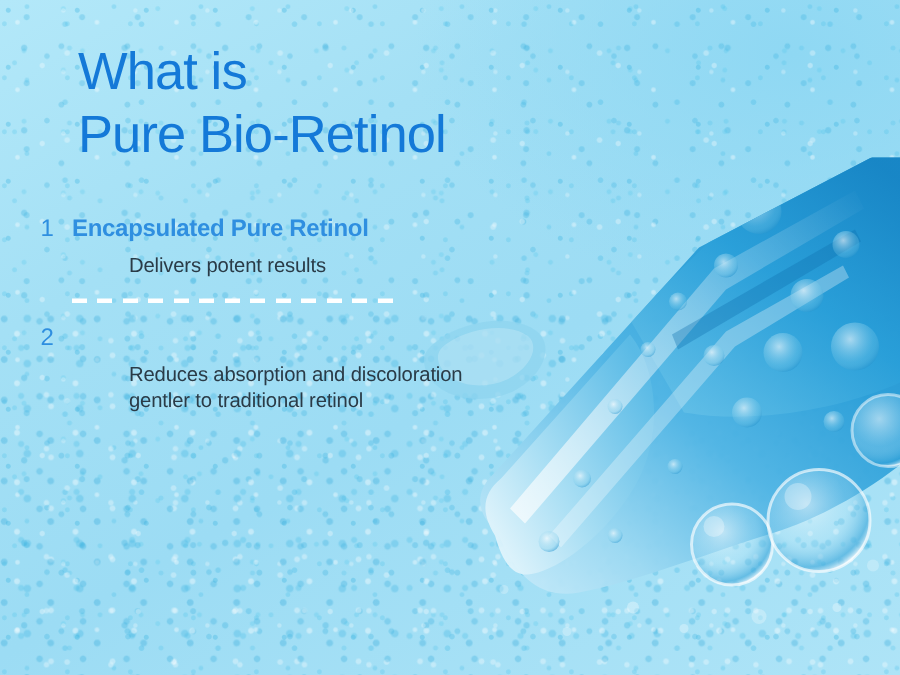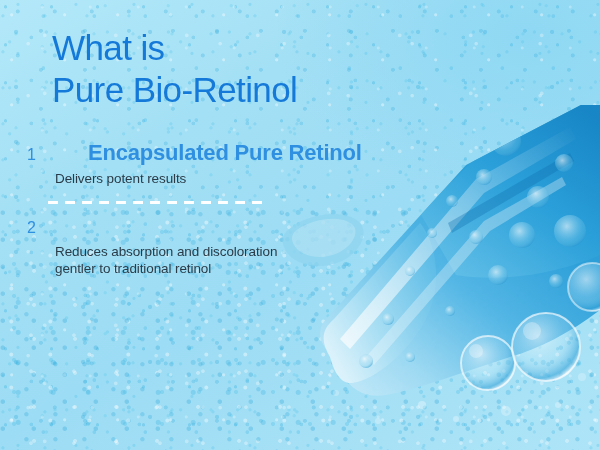--- a/index.html
+++ b/index.html
@@ -115,35 +115,34 @@
   .item-num {
     width: 21px;
     flex: 0 0 21px;
     margin-left: 27px;
     font-size: 16px;
     font-weight: normal;
     color: #2f8fe0;
     line-height: 22px;
   }
   .item-title {
-    font-size: 22px;
+    font-size: 16px;
     font-weight: bold;
     color: #2f8fe0;
     line-height: 22px;
     letter-spacing: -0.2px;
-    margin-left: 40px;
   }
   .item-body {
     margin: 4px 0 0 55px;
     font-size: 13.5px;
     line-height: 17px;
     color: #2a3b47;
     letter-spacing: -0.1px;
   }
-  .item-body .body-line { display: block; white-space: nowrap; }
+  .item-body .body-line { display: block; white-space: nowrap; margin-left: 31px; }
 
   .divider {
     margin: 14px 0 13px 48px;
     width: 214px;
     height: 3px;
     background-image: repeating-linear-gradient(
       to right,
       #ffffff 0 10px,
       rgba(255,255,255,0) 10px 17px
     );

